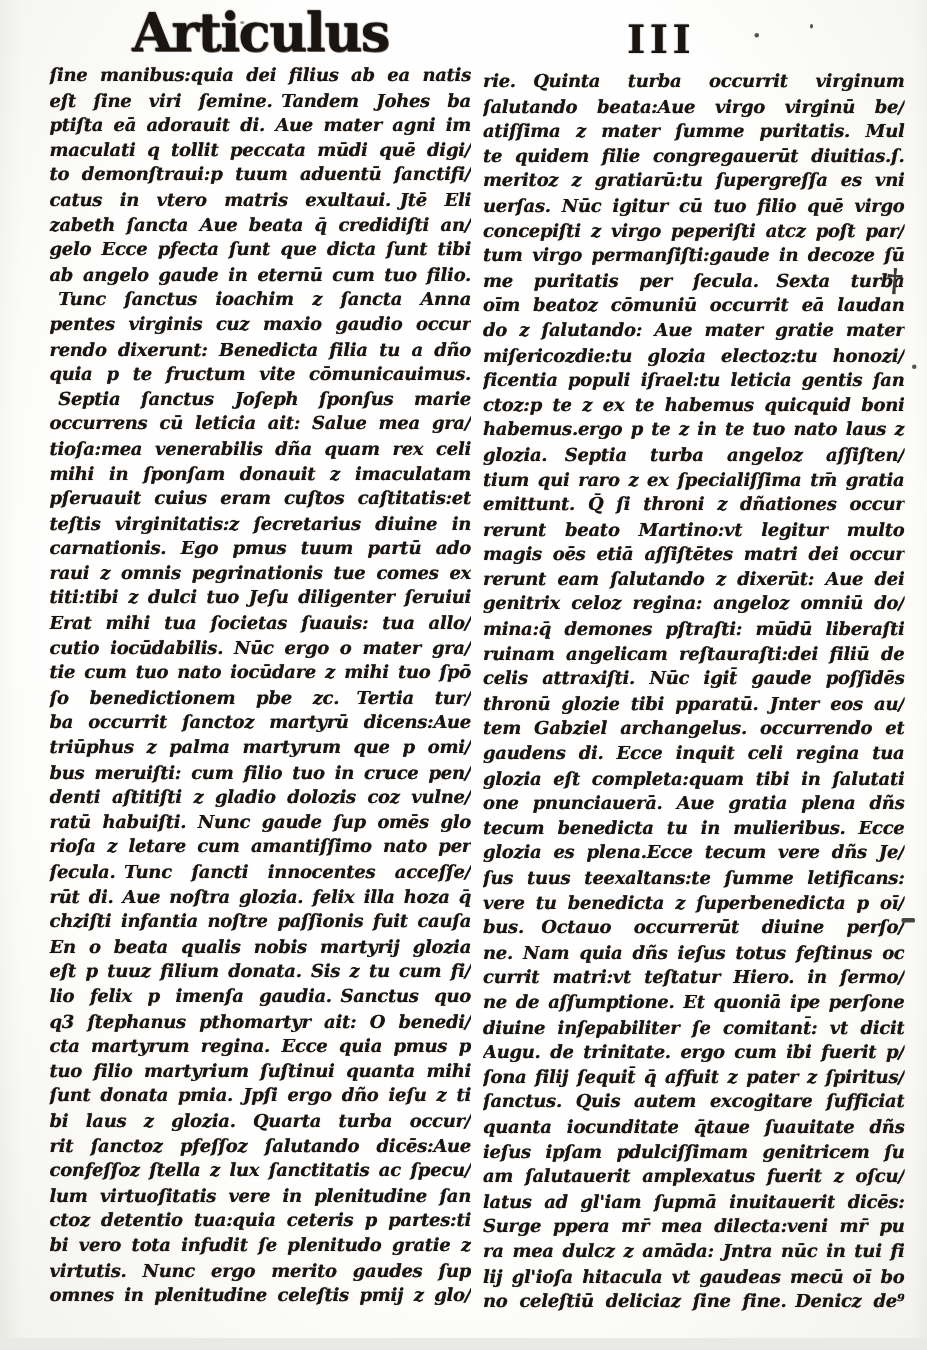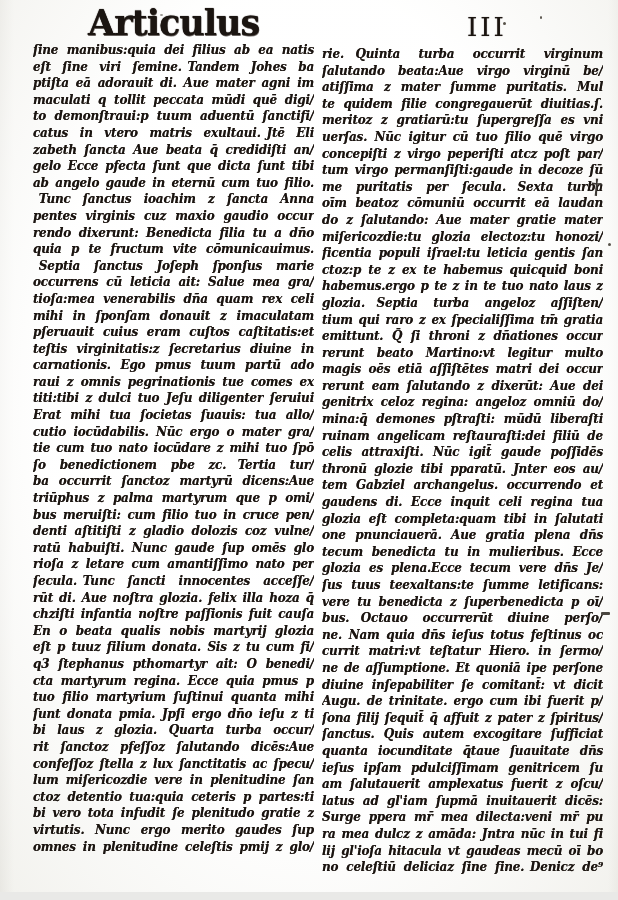--- a/index.html
+++ b/index.html
@@ -15,22 +15,22 @@
     font-family:"DejaVu Serif", serif;
     color:#1b1511;
   }
   .hdr-title{
     position:absolute; left:88px; top:2px;
     font-size:35px; font-weight:700; letter-spacing:-1px;
     text-shadow:0 0 1px rgba(20,10,5,0.85), 0.5px 0.5px 0 rgba(20,10,5,0.6);
     transform:scaleY(1.02);
   }
   .hdr-num{
-    position:absolute; left:467px; top:12px;
-    font-size:26px; font-weight:400; letter-spacing:3px;
+    position:absolute; left:418px; top:12px;
+    font-size:26px; font-weight:700; letter-spacing:3px;
     text-shadow:0 0 0.8px rgba(20,10,5,0.8);
     text-align:right;
   }
   .col{position:absolute; width:281px;font-style:italic;}
   .col-left{left:33px; top:42px;}
   .col-right{left:322px; top:46px;}
   .tl{
     height:16.6px; line-height:16.6px;
     font-size:12px; font-weight:700;
     letter-spacing:-0.2px; word-spacing:-0.5px;
@@ -97,28 +97,29 @@
       <div class="tl">triūphus z palma martyrum que p omi/</div>
       <div class="tl">bus meruiſti: cum filio tuo in cruce pen/</div>
       <div class="tl">denti aſtitiſti z gladio dolozis coz vulne/</div>
       <div class="tl">ratū habuiſti. Nunc gaude ſup omēs glo</div>
       <div class="tl">rioſa z letare cum amantiſſimo nato per</div>
       <div class="tl">ſecula. Tunc ſancti innocentes acceſſe/</div>
       <div class="tl">rūt di. Aue noſtra glozia. felix illa hoza q̄</div>
       <div class="tl">chziſti infantia noſtre paſſionis fuit cauſa</div>
       <div class="tl">En o beata qualis nobis martyrij glozia</div>
       <div class="tl">eſt p tuuz filium donata. Sis z tu cum fi/</div>
+      <div class="tl">lio felix p imenſa gaudia. Sanctus quo</div>
       <div class="tl">q3 ſtephanus pthomartyr ait: O benedi/</div>
       <div class="tl">cta martyrum regina. Ecce quia pmus p</div>
       <div class="tl">tuo filio martyrium ſuſtinui quanta mihi</div>
       <div class="tl">ſunt donata pmia. Jpſi ergo dño ieſu z ti</div>
       <div class="tl">bi laus z glozia.  Quarta turba occur/</div>
       <div class="tl">rit ſanctoz pfeſſoz ſalutando dicēs:Aue</div>
       <div class="tl">confeſſoz ſtella z lux ſanctitatis ac ſpecu/</div>
-      <div class="tl">lum miſericozdie vere in plenitudine ſan</div>
+      <div class="tl">lum virtuoſitatis vere in plenitudine ſan</div>
       <div class="tl">ctoz detentio tua:quia ceteris p partes:ti</div>
       <div class="tl">bi vero tota infudit ſe plenitudo gratie z</div>
       <div class="tl">virtutis. Nunc ergo merito gaudes ſup</div>
       <div class="tl">omnes in plenitudine celeſtis pmij z glo/</div>
     </div>
   <div class="col col-right">
       <div class="tl">rie.  Quinta turba occurrit virginum</div>
       <div class="tl">ſalutando beata:Aue virgo virginū be/</div>
       <div class="tl">atiſſima z mater ſumme puritatis. Mul</div>
       <div class="tl">te quidem filie congregauerūt diuitias.ſ.</div>

